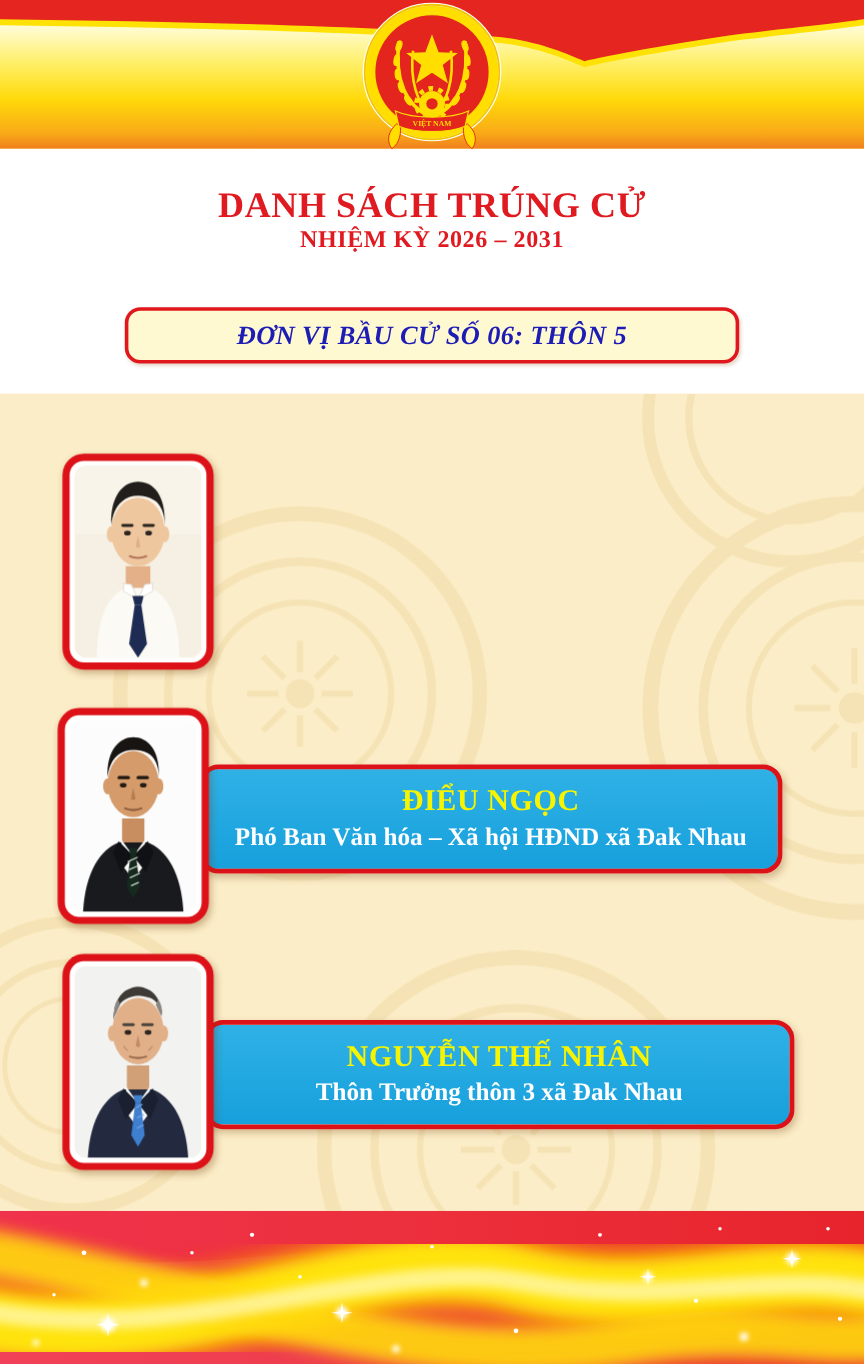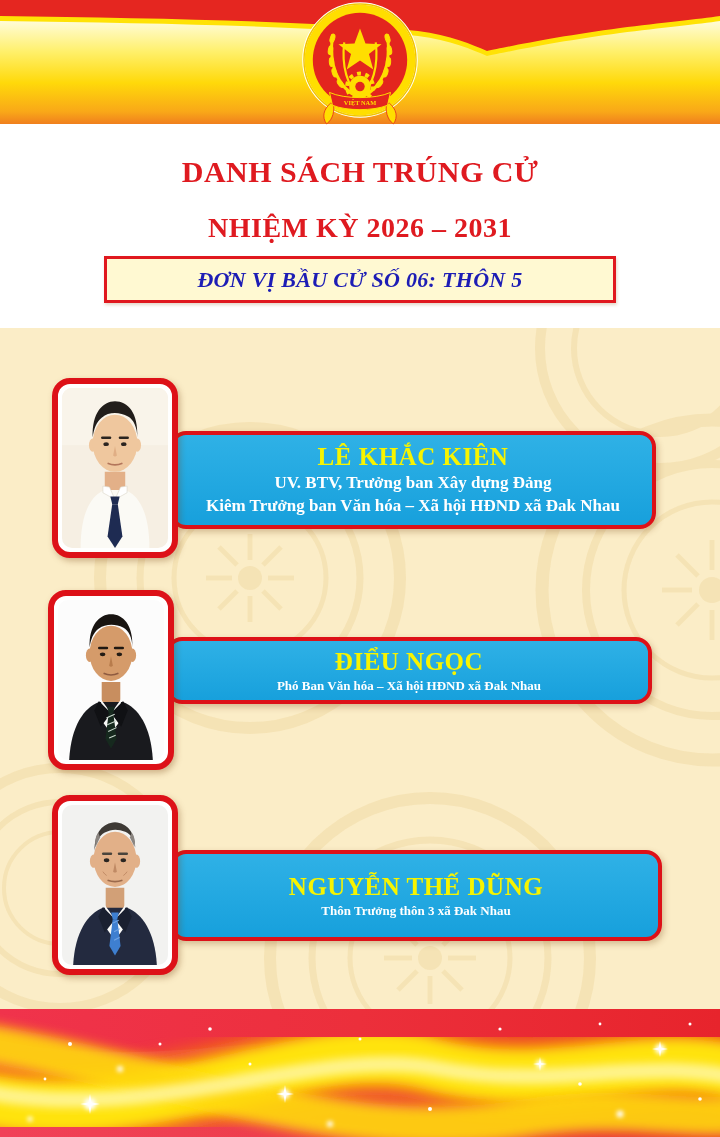--- a/index.html
+++ b/index.html
@@ -11,24 +11,24 @@
   .abs{position:absolute;}
   
   .top-band{left:0;top:0;width:720px;height:124px;}
   .top-band svg{display:block;width:720px;height:124px;}
   .emblem{left:301px;top:1px;width:118px;height:126px;z-index:5;}
   
   .white-band{left:0;top:124px;width:720px;height:204px;background:#ffffff;}
   .title-line{left:0;width:720px;text-align:center;color:#DF1A20;font-weight:bold;white-space:nowrap;}
   .t1{top:155px;font-size:30px;letter-spacing:.5px;}
   .t2{top:172px;font-size:23.5px;letter-spacing:0;}
-  .t3{top:212px;font-size:28px;letter-spacing:.5px;font-family:Liberation Serif, serif;}
+  .t3{top:189px;font-size:20px;letter-spacing:.5px;font-family:Liberation Serif, serif;}
   .unit-box{
     left:104px;top:256px;width:512px;height:47px;box-sizing:border-box;
-    background:#FFF9D2;border:3px solid #E0181E;border-radius:0;
+    background:#FFF9D2;border:3px solid #E0181E;border-radius:13px;
     display:flex;align-items:center;justify-content:center;
     box-shadow:1px 2px 3px rgba(150,100,40,.25);
   }
   .unit-box span{color:#1D1DB5;font-weight:bold;font-style:italic;font-size:22px;letter-spacing:.3px;}
   
   .main-bg{left:0;top:328px;width:720px;height:681px;background:#FBEDC7;}
   .main-bg svg{display:block;width:720px;height:681px;}
   
   .photo-frame{
     box-sizing:border-box;width:126px;height:180px;
@@ -39,24 +39,24 @@
   .photo svg{display:block;width:100%;height:100%;}
   
   .info-banner{
     box-sizing:border-box;
     background:linear-gradient(#2FB1E6,#17A0DC);
     border:4px solid #DD1118;border-radius:16px;
     display:flex;flex-direction:column;align-items:center;justify-content:center;
     box-shadow:2px 3px 6px rgba(120,70,20,.3);z-index:2;padding:2px 12px;
   }
   .cand-name{color:#F7F400;font-weight:bold;font-size:25px;letter-spacing:.5px;line-height:1.2;white-space:nowrap;}
-  .cand-role{color:#ffffff;font-weight:bold;font-size:13px;line-height:1.35;white-space:nowrap;}
+  .cand-role{color:#ffffff;font-weight:bold;font-size:21px;line-height:1.35;white-space:nowrap;}
   .cand-role:empty{display:none;}
   .b1{left:170px;top:431px;width:486px;height:98px;}
-  .b2{left:166px;top:637px;width:486px;height:67px;}
+  .b2{left:166px;top:637px;width:486px;height:91px;}
   .b3{left:170px;top:850px;width:492px;height:91px;}
   .p1{left:52px;top:378px;}
   .p2{left:48px;top:590px;}
   .p3{left:52px;top:795px;}
   
   .bottom-band{left:0;top:1009px;width:720px;height:128px;}
   .bottom-band svg{display:block;width:720px;height:128px;}
 </style>
 </head>
 <body>
@@ -184,25 +184,20 @@
             <circle r="56" stroke-width="4"></circle>
         </g>
         <g transform="translate(660,20)">
           <circle r="120" stroke-width="10"></circle>
             <circle r="86" stroke-width="6"></circle>
         </g>
       </g>
     </svg>
   </div>
 
-  <div class="abs info-banner b1">
-    <div class="cand-name">LÊ KHẮC KIÊN</div>
-    <div class="cand-role" style="font-size:17px;">UV. BTV, Trưởng ban Xây dựng Đảng</div>
-    <div class="cand-role" style="font-size:17px;">Kiêm Trưởng ban Văn hóa – Xã hội HĐND xã Đak Nhau</div>
-  </div>
   <div class="abs photo-frame p1">
     <div class="photo">
       <svg viewBox="0 0 114 168" preserveAspectRatio="none">
         <rect width="114" height="168" fill="#F6EFE3"></rect>
         <rect width="114" height="60" fill="#F9F4EA"></rect>
         <path d="M46,88 h22 v22 c0,7 -22,7 -22,0 Z" fill="#E3B088"></path>
         <path d="M20,168 C20,130 32,112 46,107 L68,107 C82,112 94,130 94,168 Z" fill="#FBFAF5"></path>
         <path d="M44,103 L51,104 L57,117 L44,110 Z" fill="#FFFFFF" stroke="#D8D2C4" stroke-width="0.6"></path>
         <path d="M70,103 L63,104 L57,117 L70,110 Z" fill="#FFFFFF" stroke="#D8D2C4" stroke-width="0.6"></path>
         <path d="M52,114 L62,114 L60,122 L54,122 Z" fill="#1E2B52"></path>
@@ -246,21 +241,21 @@
         <rect x="60" y="49" width="11" height="2.8" rx="1.4" fill="#1F1812"></rect>
         <ellipse cx="48" cy="57" rx="3" ry="2" fill="#241C15"></ellipse>
         <ellipse cx="66" cy="57" rx="3" ry="2" fill="#241C15"></ellipse>
         <path d="M57,59 L55,69 Q57,71 59,69 Z" fill="#B87C4C"></path>
         <path d="M49,77 Q57,80.5 65,77" stroke="#8F5B40" stroke-width="1.8" fill="none"></path>
       </svg>
     </div>
   </div>
 
   <div class="abs info-banner b3">
-    <div class="cand-name">NGUYỄN THẾ DŨNG</div>
+    <div class="cand-name">NGUYỄN THẾ NHÂN</div>
     <div class="cand-role">Thôn Trưởng thôn 3 xã Đak Nhau</div>
 
   </div>
   <div class="abs photo-frame p3">
     <div class="photo">
       <svg viewBox="0 0 114 168" preserveAspectRatio="none">
         <rect width="114" height="168" fill="#F2F2F0"></rect>
         <path d="M47,87 h20 v20 c0,6 -20,6 -20,0 Z" fill="#D2A077"></path>
         <path d="M12,168 C14,133 28,114 44,108 L70,108 C86,114 100,133 102,168 Z" fill="#232A3F"></path>
         <path d="M46,105 L57,120 L68,105 L66,130 L57,142 L48,130 Z" fill="#FAFAF8"></path>

